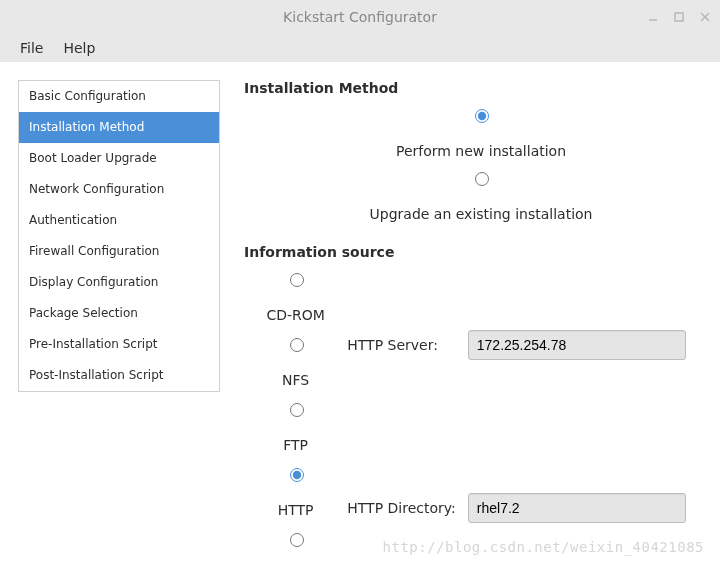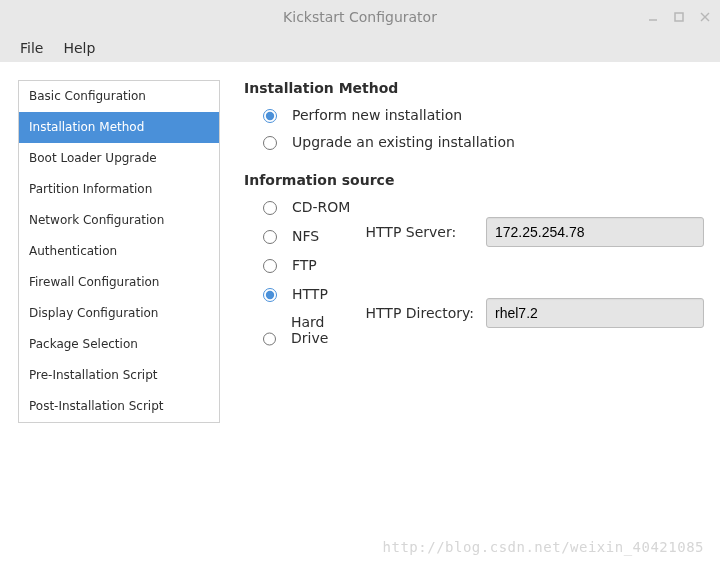--- a/index.html
+++ b/index.html
@@ -78,21 +78,21 @@
     padding: 0 0 0 24px;
   }
   .section-title {
     font-weight: 700;
     color: #2e2e2e;
     margin: 0 0 10px 0;
   }
   .section-title.secondary { margin-top: 22px; }
 
   .radio-list { padding-left: 14px; display: flex; flex-direction: column; gap: 10px; }
-  .radio-row { display: flex; align-items: flex-end; gap: 12px; font-size: 14px; }
+  .radio-row { display: flex; align-items: center; gap: 20px; font-size: 14px; flex-direction: column; }
   .radio-row input[type="radio"] { width: 14px; height: 14px; accent-color: #4a90d9; }
   .radio-row label { cursor: default; }
 
   .source-block { display: flex; gap: 14px; padding-left: 14px; }
   .source-options { display: flex; flex-direction: column; gap: 12px; }
 
   .fields { display: grid; grid-template-columns: auto 1fr; column-gap: 12px; row-gap: 14px; align-items: center; }
   .fields label { font-size: 14px; color: #2e2e2e; white-space: nowrap; }
   .fields input[type="text"] {
     width: 218px;
@@ -140,21 +140,20 @@
   <div class="item">File</div>
   <div class="item">Help</div>
 </div>
 
 <div class="app-body">
 
   <div class="sidebar">
     <div class="row">Basic Configuration</div>
     <div class="row selected">Installation Method</div>
     <div class="row">Boot Loader Upgrade</div>
-    <div class="row">Partition Information</div>
     <div class="row">Network Configuration</div>
     <div class="row">Authentication</div>
     <div class="row">Firewall Configuration</div>
     <div class="row">Display Configuration</div>
     <div class="row">Package Selection</div>
     <div class="row">Pre-Installation Script</div>
     <div class="row">Post-Installation Script</div>
   </div>
 
   <div class="main">

